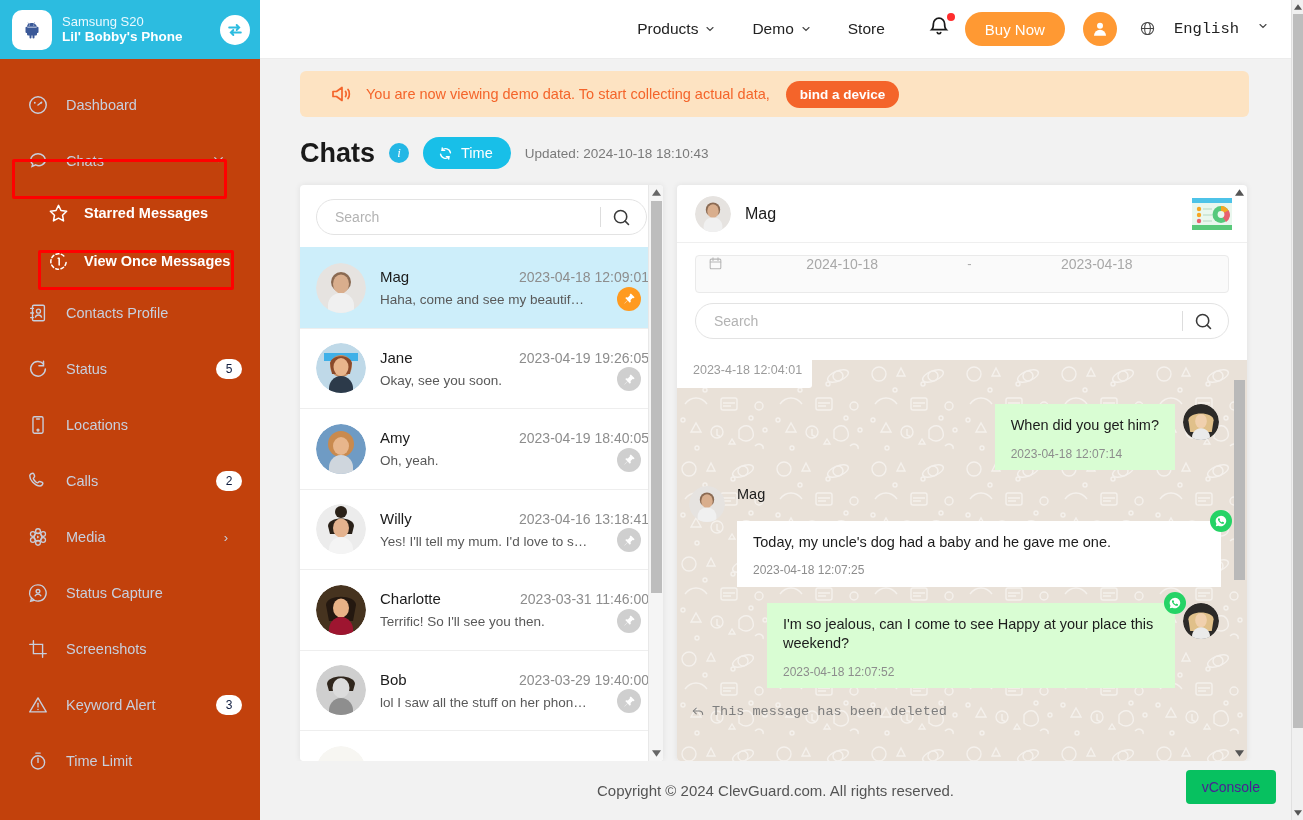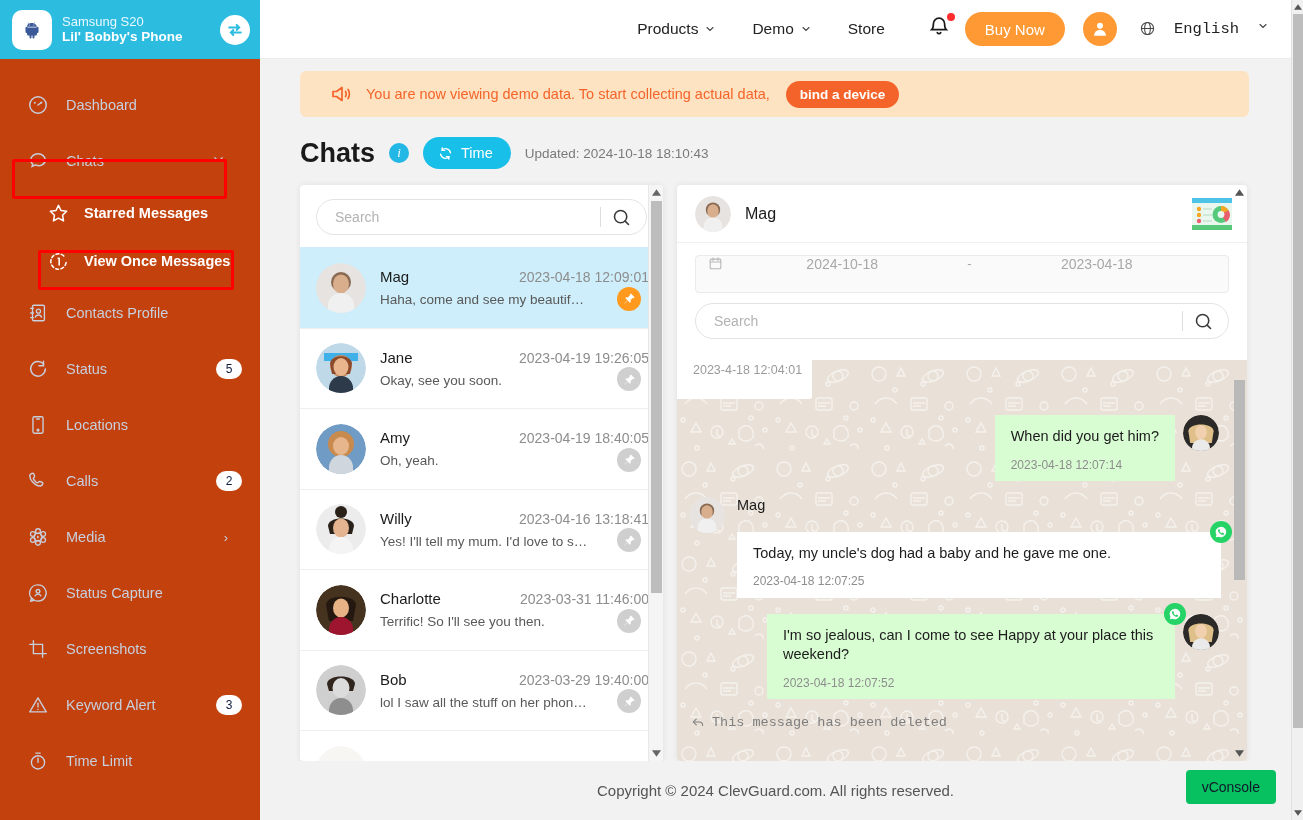--- a/index.html
+++ b/index.html
@@ -166,21 +166,21 @@
   .dr-right { flex: 1; text-align: center; }
   .convo-srch { margin: 10px 18px 10px 18px; }
 
   .msgs {
     position: absolute; left: 0; right: 0; top: 175px; bottom: 0;
     background-color: #e9e1d8; overflow: hidden;
   }
   .doodle { position: absolute; inset: 0; opacity: 0.55; }
   .msgs-inner { position: relative; padding: 0 26px 0 12px; }
   .date-chip {
-    background: #fff; color: #9b9b9b; font-size: 12.5px; padding: 3px 10px 22px 16px;
+    background: #fff; color: #9b9b9b; font-size: 12.5px; padding: 3px 10px 11px 16px;
     display: inline-block; border-bottom-right-radius: 3px; margin-left: -12px;
   }
   .msg-row { display: flex; margin-top: 16px; position: relative; }
   .msg-row.out { justify-content: flex-end; padding-right: 2px; }
   .msg-row.in { justify-content: flex-start; }
   .bub {
     max-width: 400px; padding: 12px 16px 8px 16px; position: relative; font-size: 14.5px;
     color: #1c1c1c; line-height: 1.35;
   }
   .bub.green { background: #d9fdd3; }
@@ -196,21 +196,21 @@
   .sender { font-size: 14.5px; color: #1b1b1b; margin-bottom: 4px; }
   .deleted { display: flex; align-items: center; gap: 7px; color: #7e7e7e; font-size: 13.5px; margin-top: 16px; padding-left: 2px; font-family: Liberation Mono, monospace;}
 
   
   .footer {
     position: absolute; left: 260px; top: 761px; width: 1031px; height: 59px;
     background: #f2f2f2; display: flex; align-items: center; justify-content: center;
     font-size: 15px; color: #555;
   }
   .vconsole {
-    position: absolute; right: 27px; top: 770px; background: #07c160; color: #0f172a;
+    position: absolute; right: 27px; top: 770px; background: #07c160; color: #4c1d95;
     font-size: 14px; border: none; border-radius: 4px; padding: 9px 16px; cursor: pointer;
     font-family: inherit; z-index: 20;
   }
   
   .pagebar { position: absolute; right: 0; top: 0; width: 12px; height: 820px; background: #f0f0f0; border-left: 1px solid #e0e0e0; z-index: 30;}
   .pagebar .pthumb { position: absolute; top: 14px; left: 1px; width: 10px; height: 714px; background: #bdbdbd; }
   .pagebar .pa { position: absolute; left: 0; width: 12px; height: 14px; display: flex; align-items: center; justify-content: center; }
   .pagebar .pa.up { top: 0; } .pagebar .pa.dn { bottom: 0; }
 </style>
 </head>

